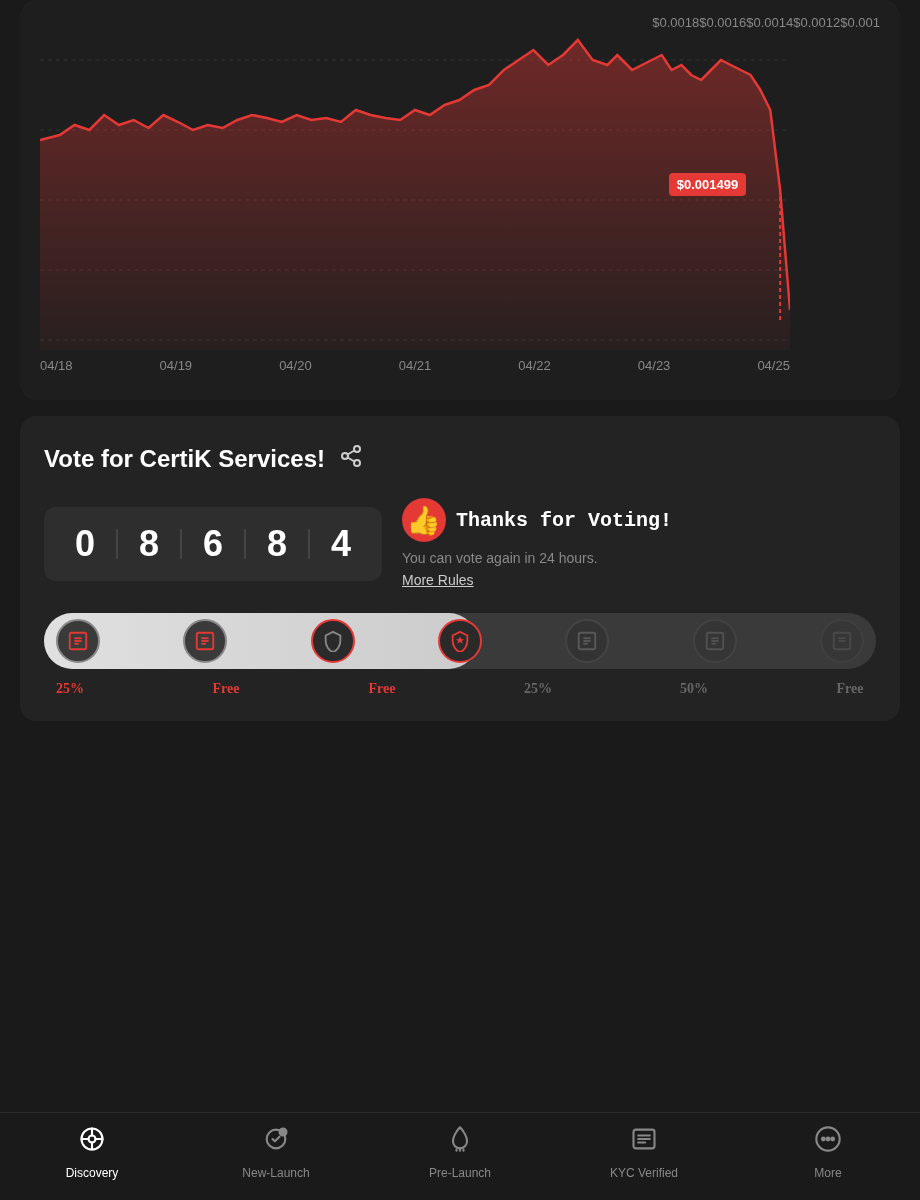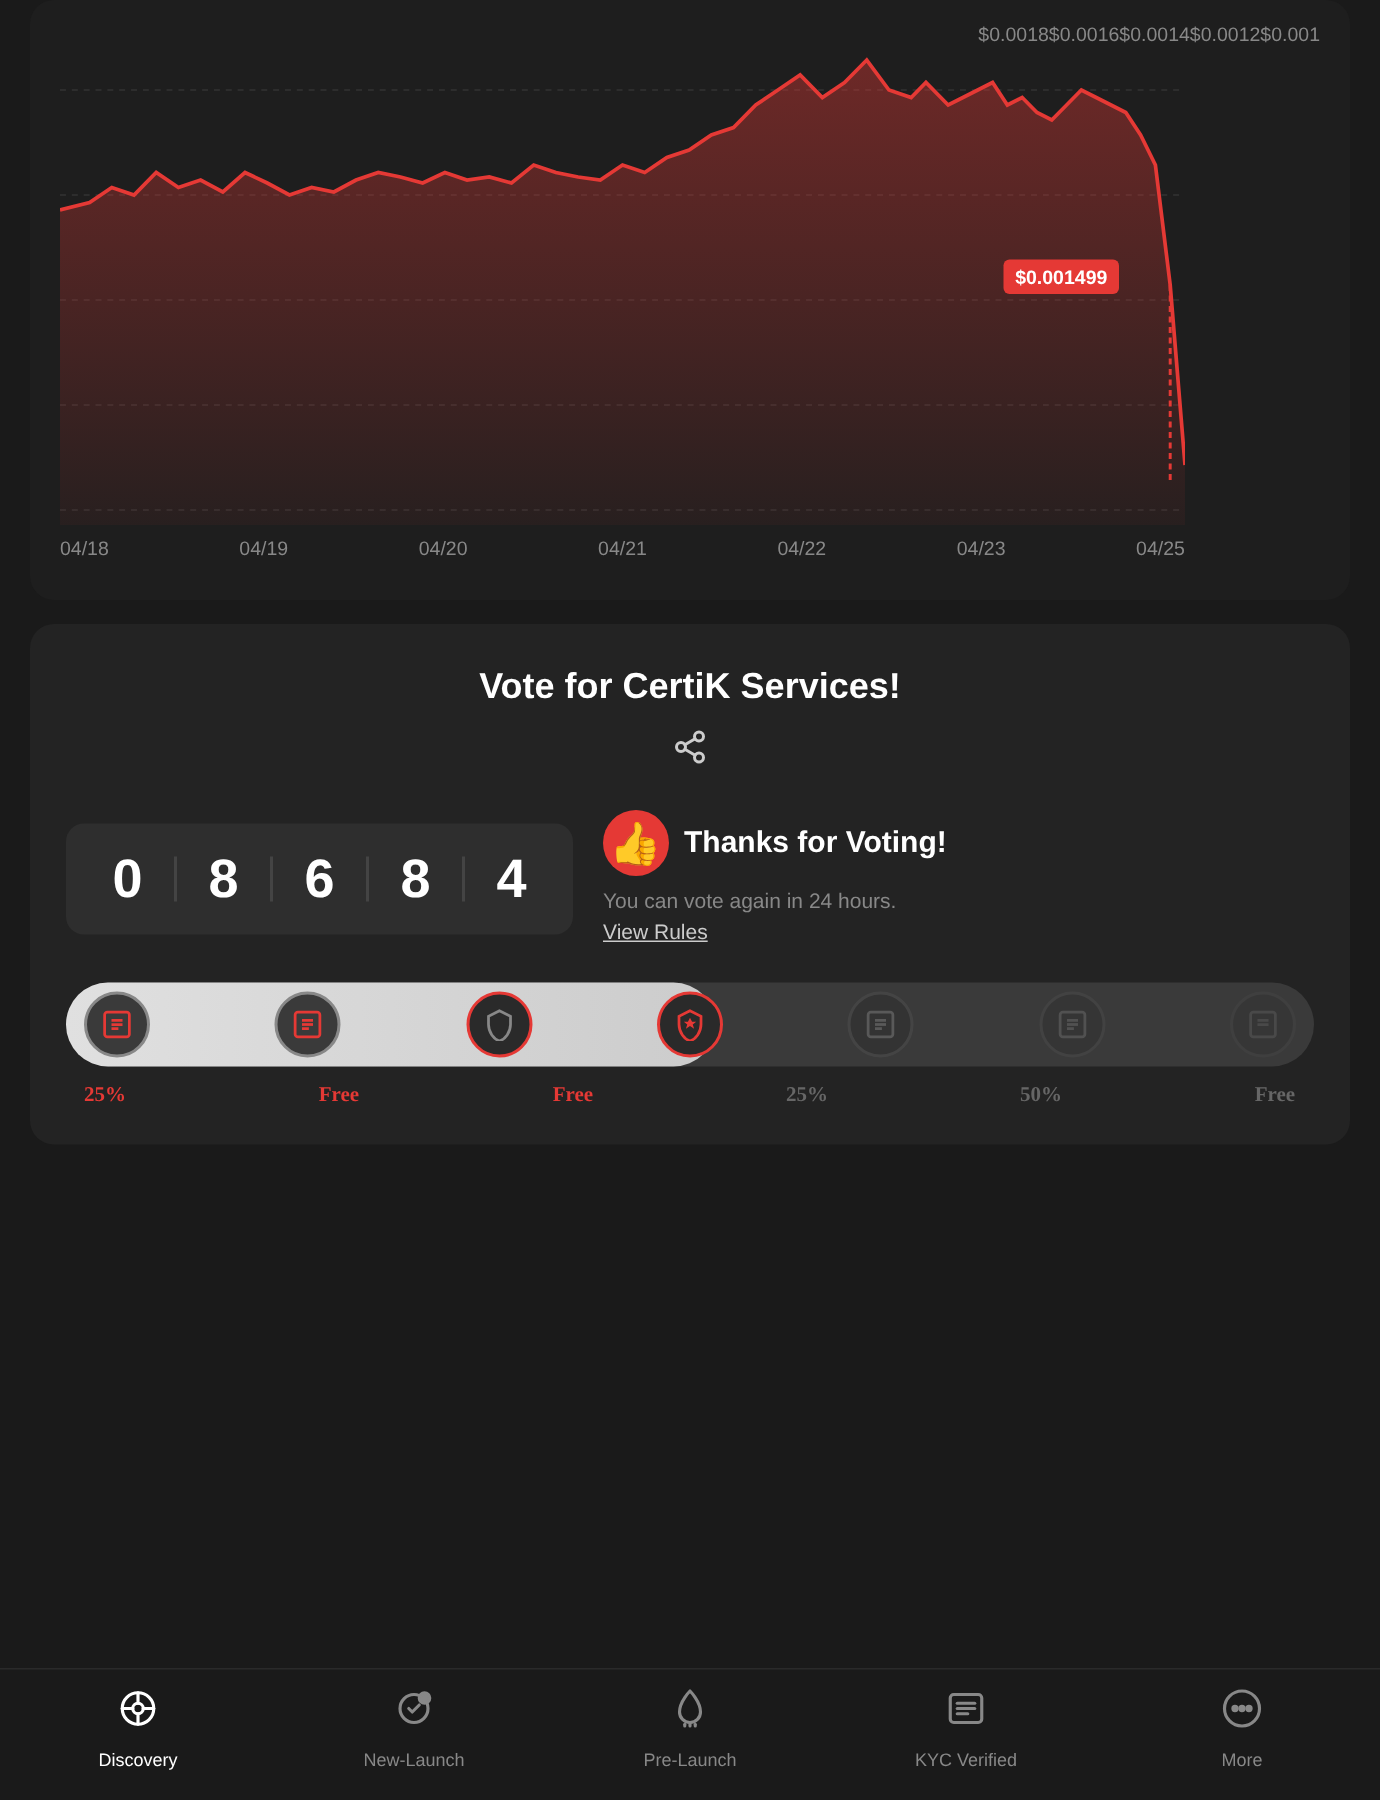--- a/index.html
+++ b/index.html
@@ -83,21 +83,20 @@
       background: #232323;
       border-radius: 16px;
       margin: 0 20px 16px;
       padding: 28px 24px 24px;
     }
     .vote-header {
       display: flex;
       align-items: center;
       gap: 14px;
       margin-bottom: 24px;
-      flex-direction: column;
     }
     .vote-title {
       font-size: 24px;
       font-weight: 700;
       color: #fff;
     }
     .share-icon {
       font-size: 22px;
       color: #ccc;
       cursor: pointer;
@@ -148,20 +147,21 @@
       width: 44px;
       height: 44px;
       display: flex;
       align-items: center;
       justify-content: center;
     }
     .thanks-title {
       font-size: 20px;
       font-weight: 700;
       color: #fff;
+      font-family: Liberation Mono, monospace;
     }
     .thanks-subtitle {
       font-size: 14px;
       color: #888;
       margin-bottom: 5px;
     }
     .view-rules-link {
       font-size: 14px;
       color: #ccc;
       text-decoration: underline;
@@ -370,21 +370,21 @@
       <div class="counter-sep"></div>
       <span class="counter-digit">4</span>
     </div>
 
     <div class="vote-thanks">
       <div class="thanks-header">
         <div class="thanks-emoji">👍</div>
         <span class="thanks-title">Thanks for Voting!</span>
       </div>
       <p class="thanks-subtitle">You can vote again in 24 hours.</p>
-      <span class="view-rules-link">View Rules</span>
+      <span class="view-rules-link">More Rules</span>
     </div>
   </div>
 
   <div class="reward-bar-container">
     <div class="reward-track">
       <div class="reward-progress-fill"></div>
       <div class="reward-icons">
 
         <div class="reward-icon-item achieved">
           <svg width="22" height="22" viewBox="0 0 24 24" fill="none">

